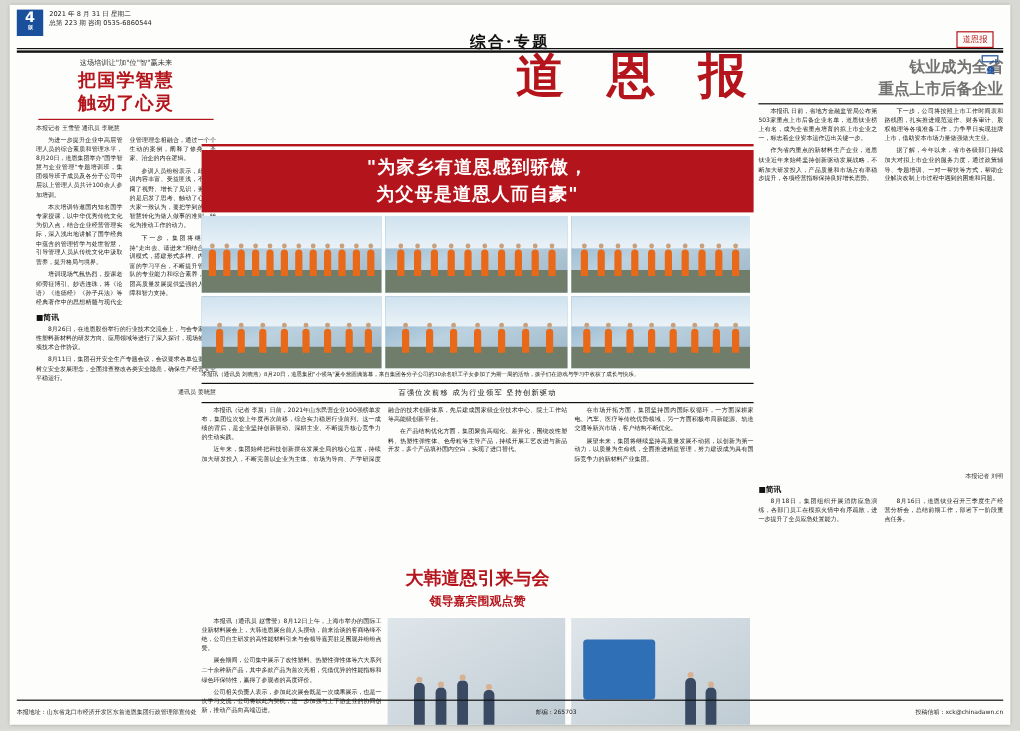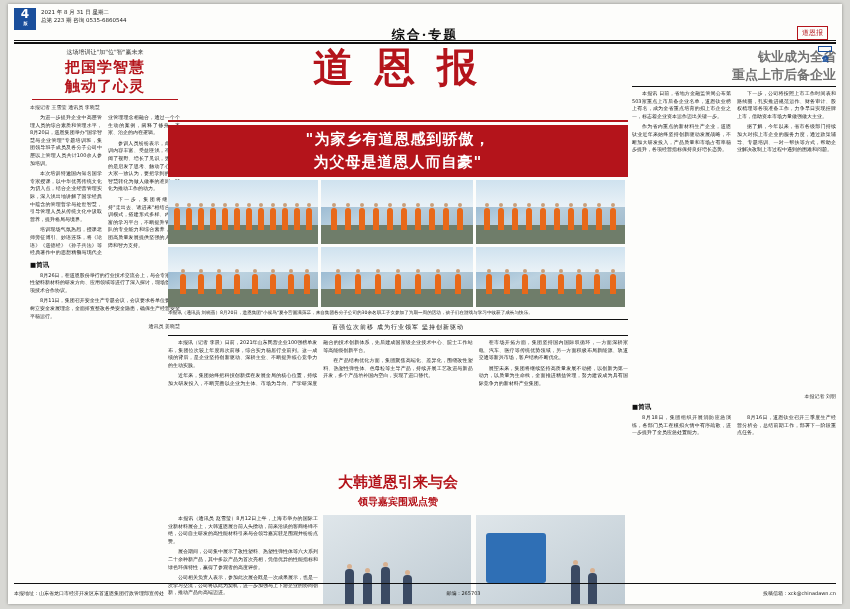--- a/index.html
+++ b/index.html
@@ -82,23 +82,23 @@
     color:#b4141b;font-weight:bold;font-size:17px;text-align:center;line-height:22px;
   }
   .b-sub{font-size:6px;color:#111;text-align:center;letter-spacing:1px;margin:2px 0;}
   .b-rule{height:1px;background:#111;margin:3px 0;}
 
   
   .nameplate{
     position:relative;height:74px;border-bottom:2px solid #b4141b;margin-bottom:3px;
   }
   .np-title{
-    font-family:Liberation Serif, serif;
+    font-family:Liberation Mono, monospace;
     color:#b4141b;font-weight:bold;font-size:40px;letter-spacing:6px;
-    text-align:center;line-height:44px;
+    text-align:right;line-height:44px;
   }
   .np-en{text-align:center;font-size:8px;letter-spacing:5px;color:#b4141b;font-weight:bold;}
   .np-meta{display:flex;align-items:center;justify-content:space-between;font-size:5px;color:#222;margin-top:3px;}
   .np-logo{
     background:#1a4f9c;color:#fff;font-weight:bold;font-size:9px;
     padding:2px 8px 3px;border-radius:2px;font-family:"DejaVu Serif",serif;
   }
   .qr{width:22px;height:22px;background:
      repeating-linear-gradient(90deg,#111 0 2px,#fff 2px 4px),
      repeating-linear-gradient(0deg,#111 0 2px,transparent 2px 4px);

